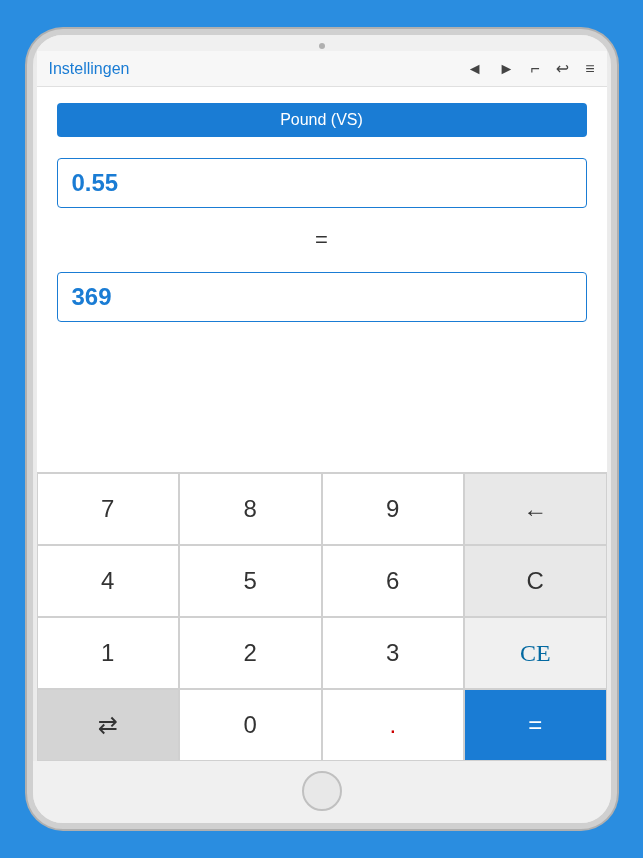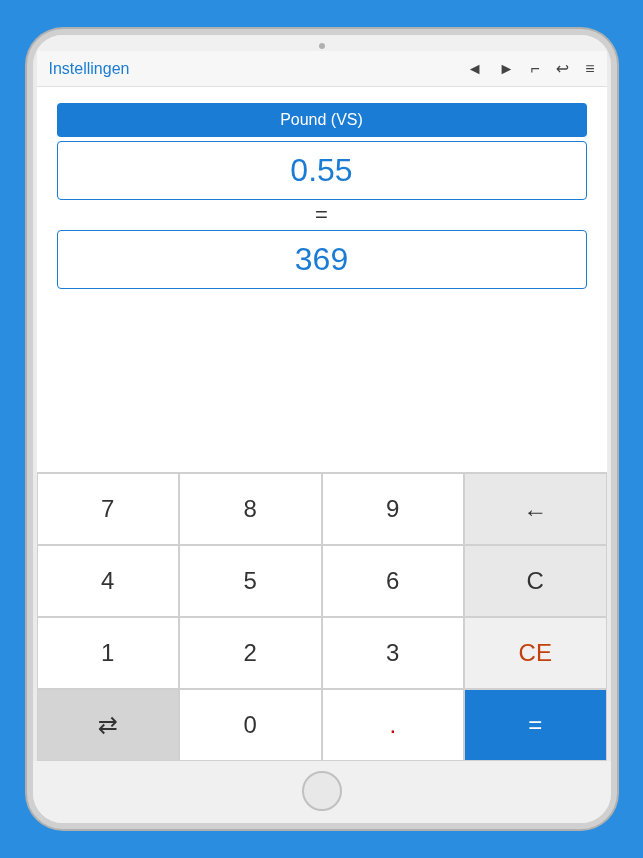--- a/index.html
+++ b/index.html
@@ -66,38 +66,38 @@
     .navbar-icon {
       color: #444;
       font-size: 16px;
       cursor: pointer;
     }
     .content-area {
       flex: 1;
       padding: 16px 20px;
       display: flex;
       flex-direction: column;
-      gap: 4px;
+      gap: 21px;
       background: #ffffff;
     }
     .unit-label {
       background: #1a7cd4;
       color: #ffffff;
       text-align: center;
       padding: 8px;
       font-size: 16px;
       border-radius: 4px;
     }
     .value-box {
       border: 1.5px solid #1a7cd4;
       border-radius: 4px;
       padding: 10px 14px;
-      font-size: 32px;
+      font-size: 24px;
       color: #1a7cd4;
-      text-align: center;
+      font-weight: bold;
     }
     .equals-sign {
       text-align: center;
       font-size: 22px;
       color: #333;
       line-height: 1;
     }
     .keypad {
       display: grid;
       grid-template-columns: repeat(4, 1fr);
@@ -122,21 +122,22 @@
     .key.blue {
       background: #1a7cd4;
       color: #ffffff;
     }
     .key.action {
       background: #e8e8e8;
       color: #333;
     }
     .key-ce {
       background: #f0f0f0;
-      color: #c2410c;
+      color: #0369a1;
+      font-family: Liberation Serif, serif;
     }
     .decimal-dot {
       color: #cc0000;
       font-size: 24px;
     }
     .device-bottom {
       display: flex;
       justify-content: center;
       padding: 10px 0 12px;
       background: #f0f0f0;

